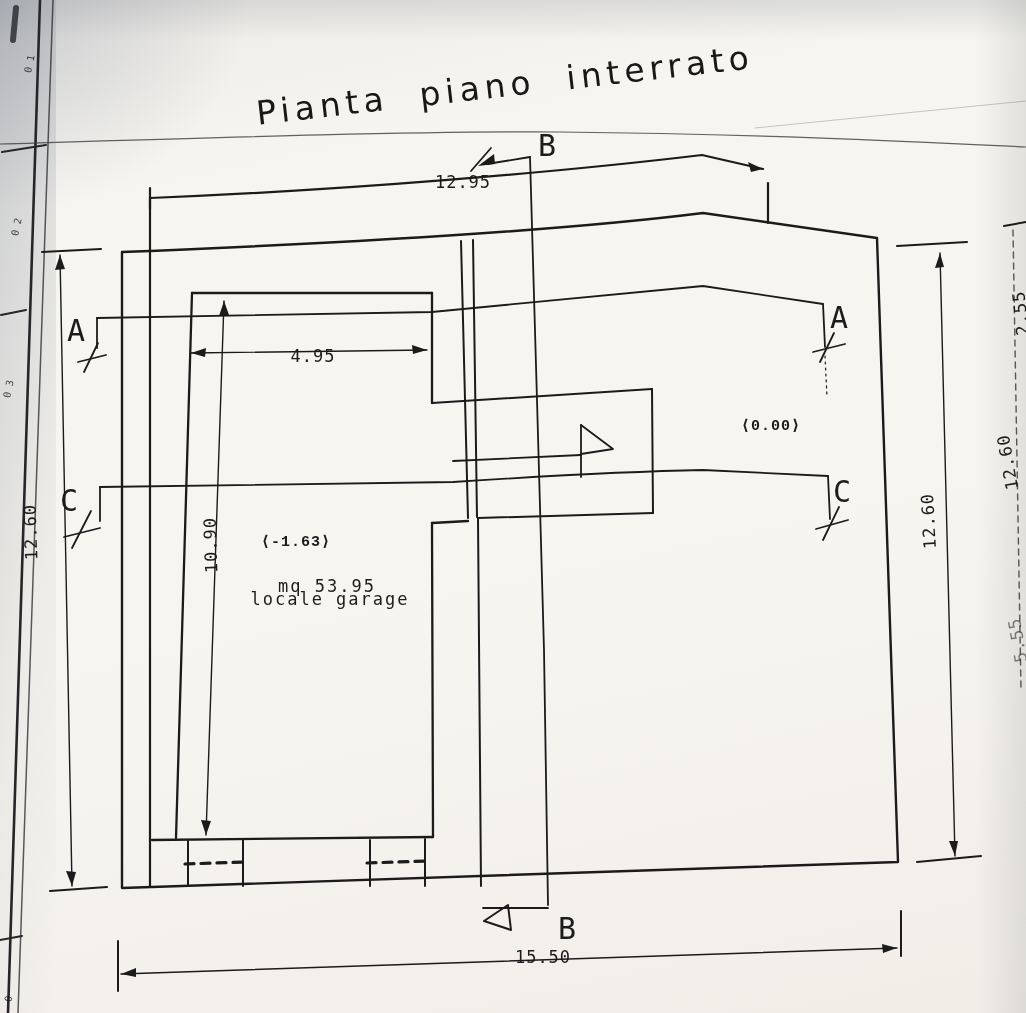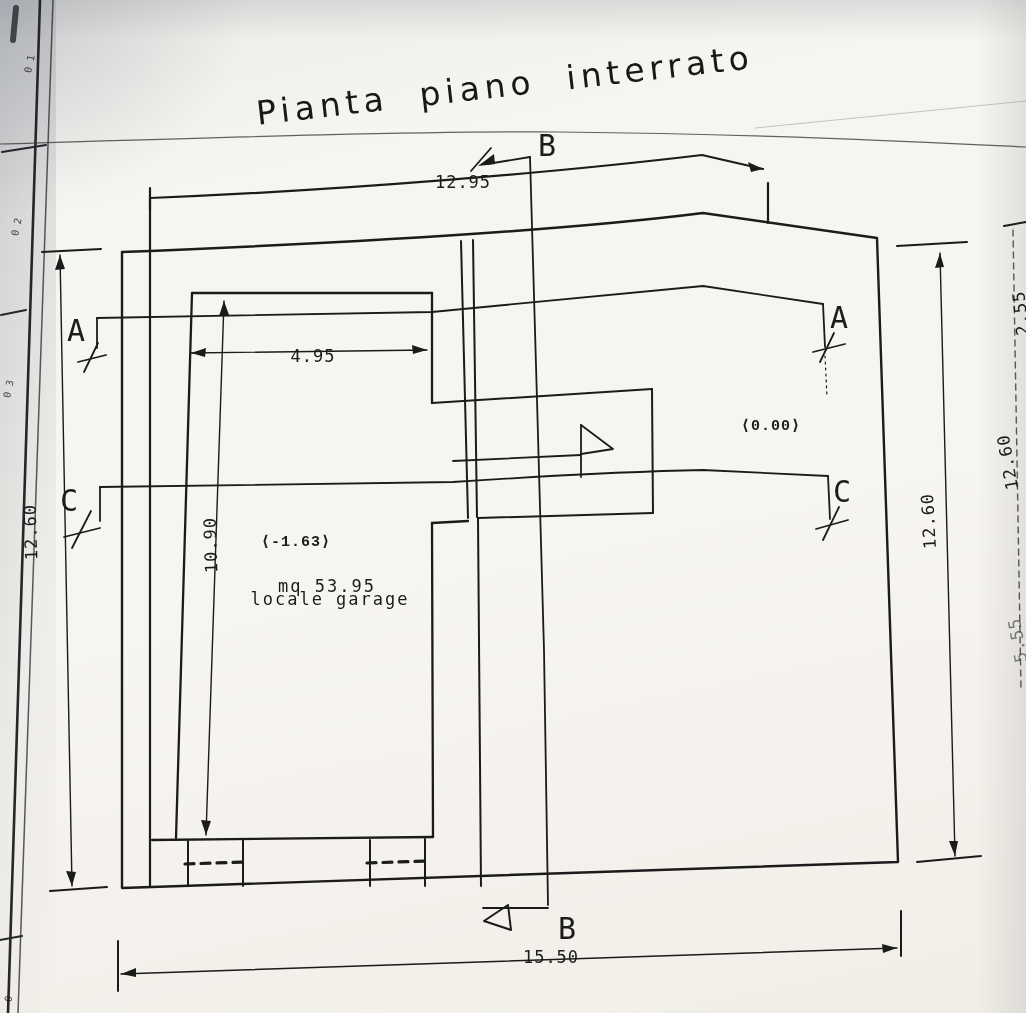--- a/index.html
+++ b/index.html
@@ -160,21 +160,21 @@
     </g>
   </svg>
 
   <div class="lbl" id="title" style="left:505px;top:85px;">Pianta piano interrato</div>
 
   <div class="lbl dim" style="left:463px;top:182px;">12.95</div>
   <div class="lbl dim" style="left:313px;top:356px;">4.95</div>
   <div class="lbl dim" style="left:211px;top:545px;transform:translate(-50%,-50%) rotate(-92deg);">10.90</div>
   <div class="lbl dim" style="left:31px;top:532px;transform:translate(-50%,-50%) rotate(-92deg);">12.60</div>
   <div class="lbl dim" style="left:929px;top:521px;transform:translate(-50%,-50%) rotate(-93deg);">12.60</div>
-  <div class="lbl dim" style="left:543px;top:957px;margin-left:8px;">15.50</div>
+  <div class="lbl dim" style="left:543px;top:957px;">15.50</div>
   <div class="lbl dim" style="left:1021px;top:313px;transform:translate(-50%,-50%) rotate(-96deg);">2.55</div>
   <div class="lbl dim" style="left:1008px;top:462px;transform:translate(-50%,-50%) rotate(-100deg);">12.60</div>
   <div class="lbl dim" style="left:1018px;top:640px;transform:translate(-50%,-50%) rotate(-100deg);opacity:.55;">5.55</div>
 
   <div class="lbl sec" style="left:76px;top:331px;">A</div>
   <div class="lbl sec" style="left:839px;top:318px;">A</div>
   <div class="lbl sec" style="left:547px;top:146px;">B</div>
   <div class="lbl sec" style="left:567px;top:929px;">B</div>
   <div class="lbl sec" style="left:69px;top:501px;">C</div>
   <div class="lbl sec" style="left:842px;top:492px;">C</div>

